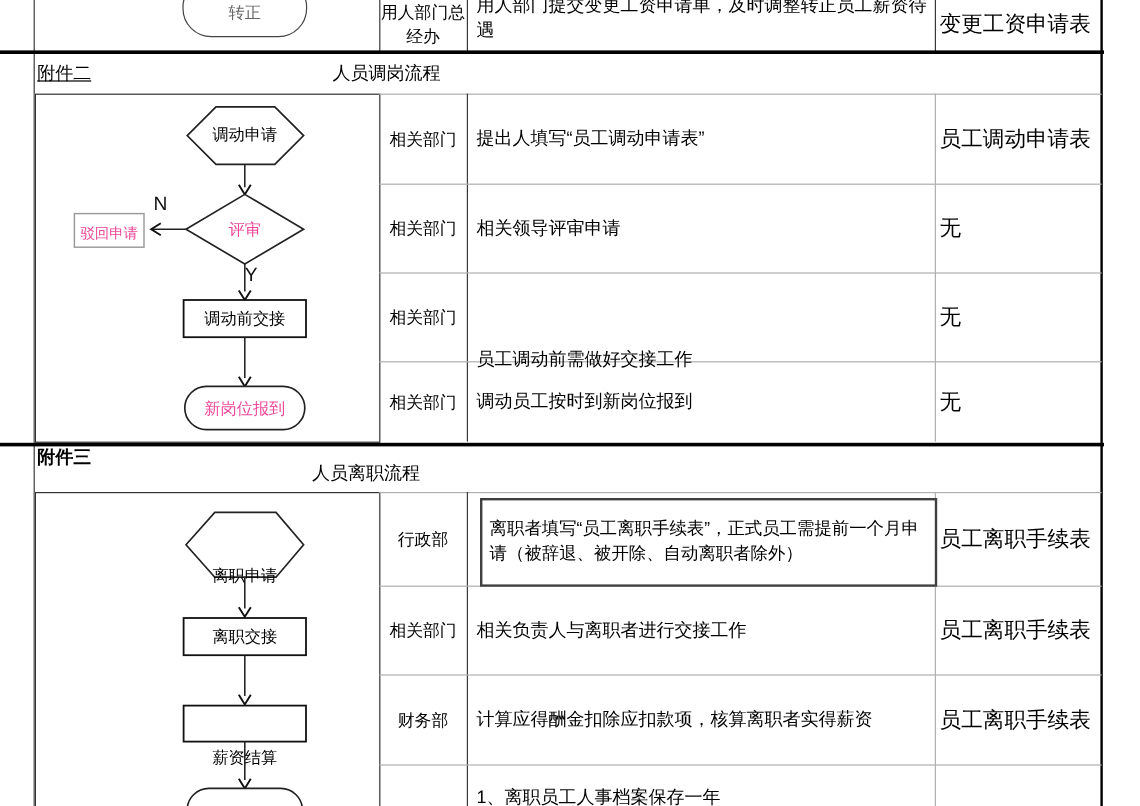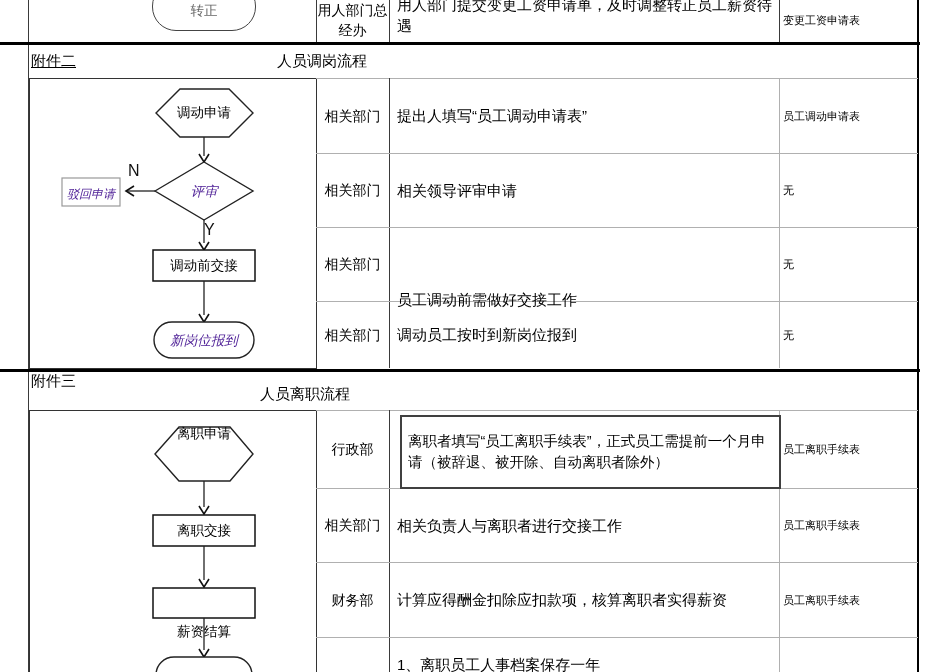--- a/index.html
+++ b/index.html
@@ -8,25 +8,25 @@
     font-family:"Liberation Sans","DejaVu Sans",sans-serif;color:#000;
   }
   .vline{position:absolute;width:1px;background:#3a3a3a;}
   .vline.light{background:#b0b0b0;}
   .vline.outer{width:2px;background:#000;}
   .hline{position:absolute;height:1px;background:#b0b0b0;}
   .hline.thick{height:3px;background:#000;}
   .cell{position:absolute;display:flex;align-items:center;box-sizing:border-box;word-break:break-all;}
   .dept{left:316px;width:73px;justify-content:center;text-align:center;font-size:14px;line-height:20px;}
   .desc{left:397px;width:376px;font-size:15px;line-height:21px;}
-  .form{left:783px;width:132px;font-size:11px;line-height:20px;}
+  .form{left:783px;width:132px;font-size:18px;line-height:20px;}
   .hdr-label{position:absolute;font-size:15px;color:#000;}
   .flow-cell{position:absolute;box-sizing:border-box;border:1.5px solid #333;background:#fff;}
   .flow-label{position:absolute;text-align:center;font-size:13.5px;color:#000;line-height:16px;}
-  .flow-label.muted{color:#4c1d95;font-style:italic;}
+  .flow-label.muted{color:#ec4899;}
   .flow-label.small{font-size:12px;}
   .nylabel{position:absolute;font-size:16px;color:#111;font-weight:500;}
   .stadium-top{position:absolute;left:152px;top:-18px;width:104px;height:49px;border:1.3px solid #444;
     border-radius:24px;box-sizing:border-box;display:flex;align-items:center;justify-content:center;
     padding-top:8px;font-size:13.5px;color:#666;background:#fff;}
   .thickcell{position:absolute;left:400px;top:415px;width:381px;height:74px;border:2px solid #404040;
     box-sizing:border-box;display:flex;align-items:center;padding:2px 6px;font-size:14.5px;
     line-height:21px;word-break:break-all;background:#fff;}
   svg{position:absolute;overflow:hidden;}
   svg .shape{fill:#fff;stroke:#222;stroke-width:1.4;}
@@ -130,21 +130,21 @@
   <div class="flow-label" style="left:154px;top:105px;width:100px;">调动申请</div>
   <div class="flow-label muted" style="left:154px;top:184px;width:100px;">评审</div>
   <div class="flow-label muted small" style="left:60px;top:186px;width:62px;">驳回申请</div>
   <div class="nylabel" style="left:128px;top:162px;">N</div>
   <div class="nylabel" style="left:204px;top:221px;">Y</div>
   <div class="flow-label" style="left:153px;top:258px;width:102px;">调动前交接</div>
   <div class="flow-label muted" style="left:153px;top:333px;width:102px;">新岗位报到</div>
 
   <div class="hline thick" style="left:0;top:369px;width:920px;"></div>
 
-  <div class="hdr-label" style="left:31px;top:372px;">附件三</div>
+  <div class="hdr-label" style="left:31px;top:372px;font-weight:bold;">附件三</div>
   <div class="hdr-label" style="left:260px;top:385px;">人员离职流程</div>
 
   <div class="flow-cell" style="left:29px;top:410px;width:288px;height:265px;"></div>
   <div class="hline" style="left:316px;top:410px;width:602px;"></div>
   <div class="vline" style="left:389px;top:410px;height:262px;"></div>
   <div class="vline light" style="left:779px;top:410px;height:262px;"></div>
   <div class="hline" style="left:316px;top:488px;width:602px;"></div>
   <div class="hline" style="left:316px;top:562px;width:602px;"></div>
   <div class="hline" style="left:316px;top:637px;width:602px;"></div>
 
@@ -187,17 +187,17 @@
     <line class="flowline" x1="175" y1="71" x2="175" y2="97"></line>
     <polyline class="arrowhead" points="170,96 175,104 180,96"></polyline>
     <rect class="shape bold" x="124" y="105" width="102" height="31"></rect>
     <line class="flowline" x1="175" y1="136" x2="175" y2="170"></line>
     <polyline class="arrowhead" points="170,169 175,177 180,169"></polyline>
     <rect class="shape bold" x="124" y="178" width="102" height="30"></rect>
     <line class="flowline" x1="175" y1="208" x2="175" y2="240"></line>
     <polyline class="arrowhead" points="170,239 175,247 180,239"></polyline>
     <rect class="shape" x="127" y="247" width="96" height="36" rx="18"></rect>
   </svg>
-  <div class="flow-label" style="left:154px;top:426px;width:100px;">离职申请</div>
+  <div class="flow-label" style="left:154px;top:472px;width:100px;">离职申请</div>
   <div class="flow-label" style="left:153px;top:523px;width:102px;">离职交接</div>
   <div class="flow-label" style="left:153px;top:596px;width:102px;margin-top:28px;">薪资结算</div>
 
 </div>
 
 </body></html>

